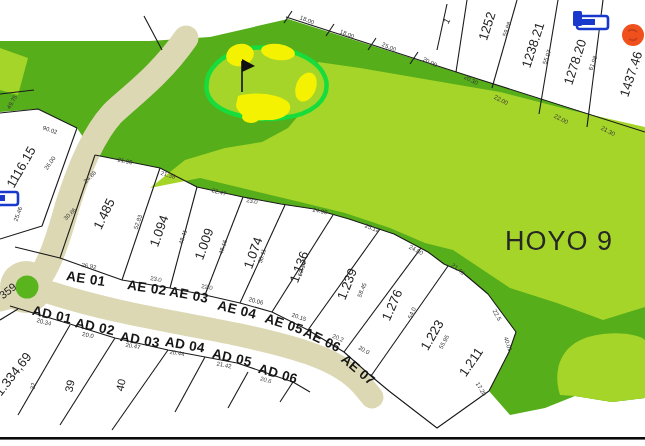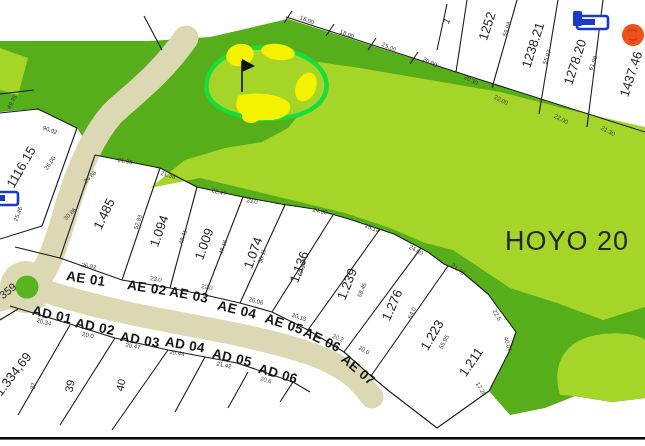--- a/index.html
+++ b/index.html
@@ -203,14 +203,14 @@
       <span class="lbl dimension-label" style="left: 224px; top: 365px; --r: 12deg;">21.42</span>
       <span class="lbl dimension-label" style="left: 266px; top: 380px; --r: 16deg;">20.6</span>
       <span class="lbl dimension-label" style="left: 50px; top: 163px; --r: -55deg;">26.00</span>
       <span class="lbl dimension-label" style="left: 90px; top: 177px; --r: -45deg;">24.88</span>
       <span class="lbl dimension-label" style="left: 70px; top: 214px; --r: -45deg;">30.86</span>
       <span class="lbl dimension-label" style="left: 18px; top: 214px; --r: -70deg;">25.46</span>
       <span class="lbl dimension-label" style="left: 50px; top: 130px; --r: 18deg;">90.02</span>
       <span class="lbl dimension-label" style="left: 12px; top: 102px; --r: -60deg;">49.75</span>
     </div>
 
-  <div id="hole" class="lbl-static">HOYO 20</div>
+  <div id="hole" class="lbl-static">HOYO 9</div>
 </div>
 
 </body></html>

